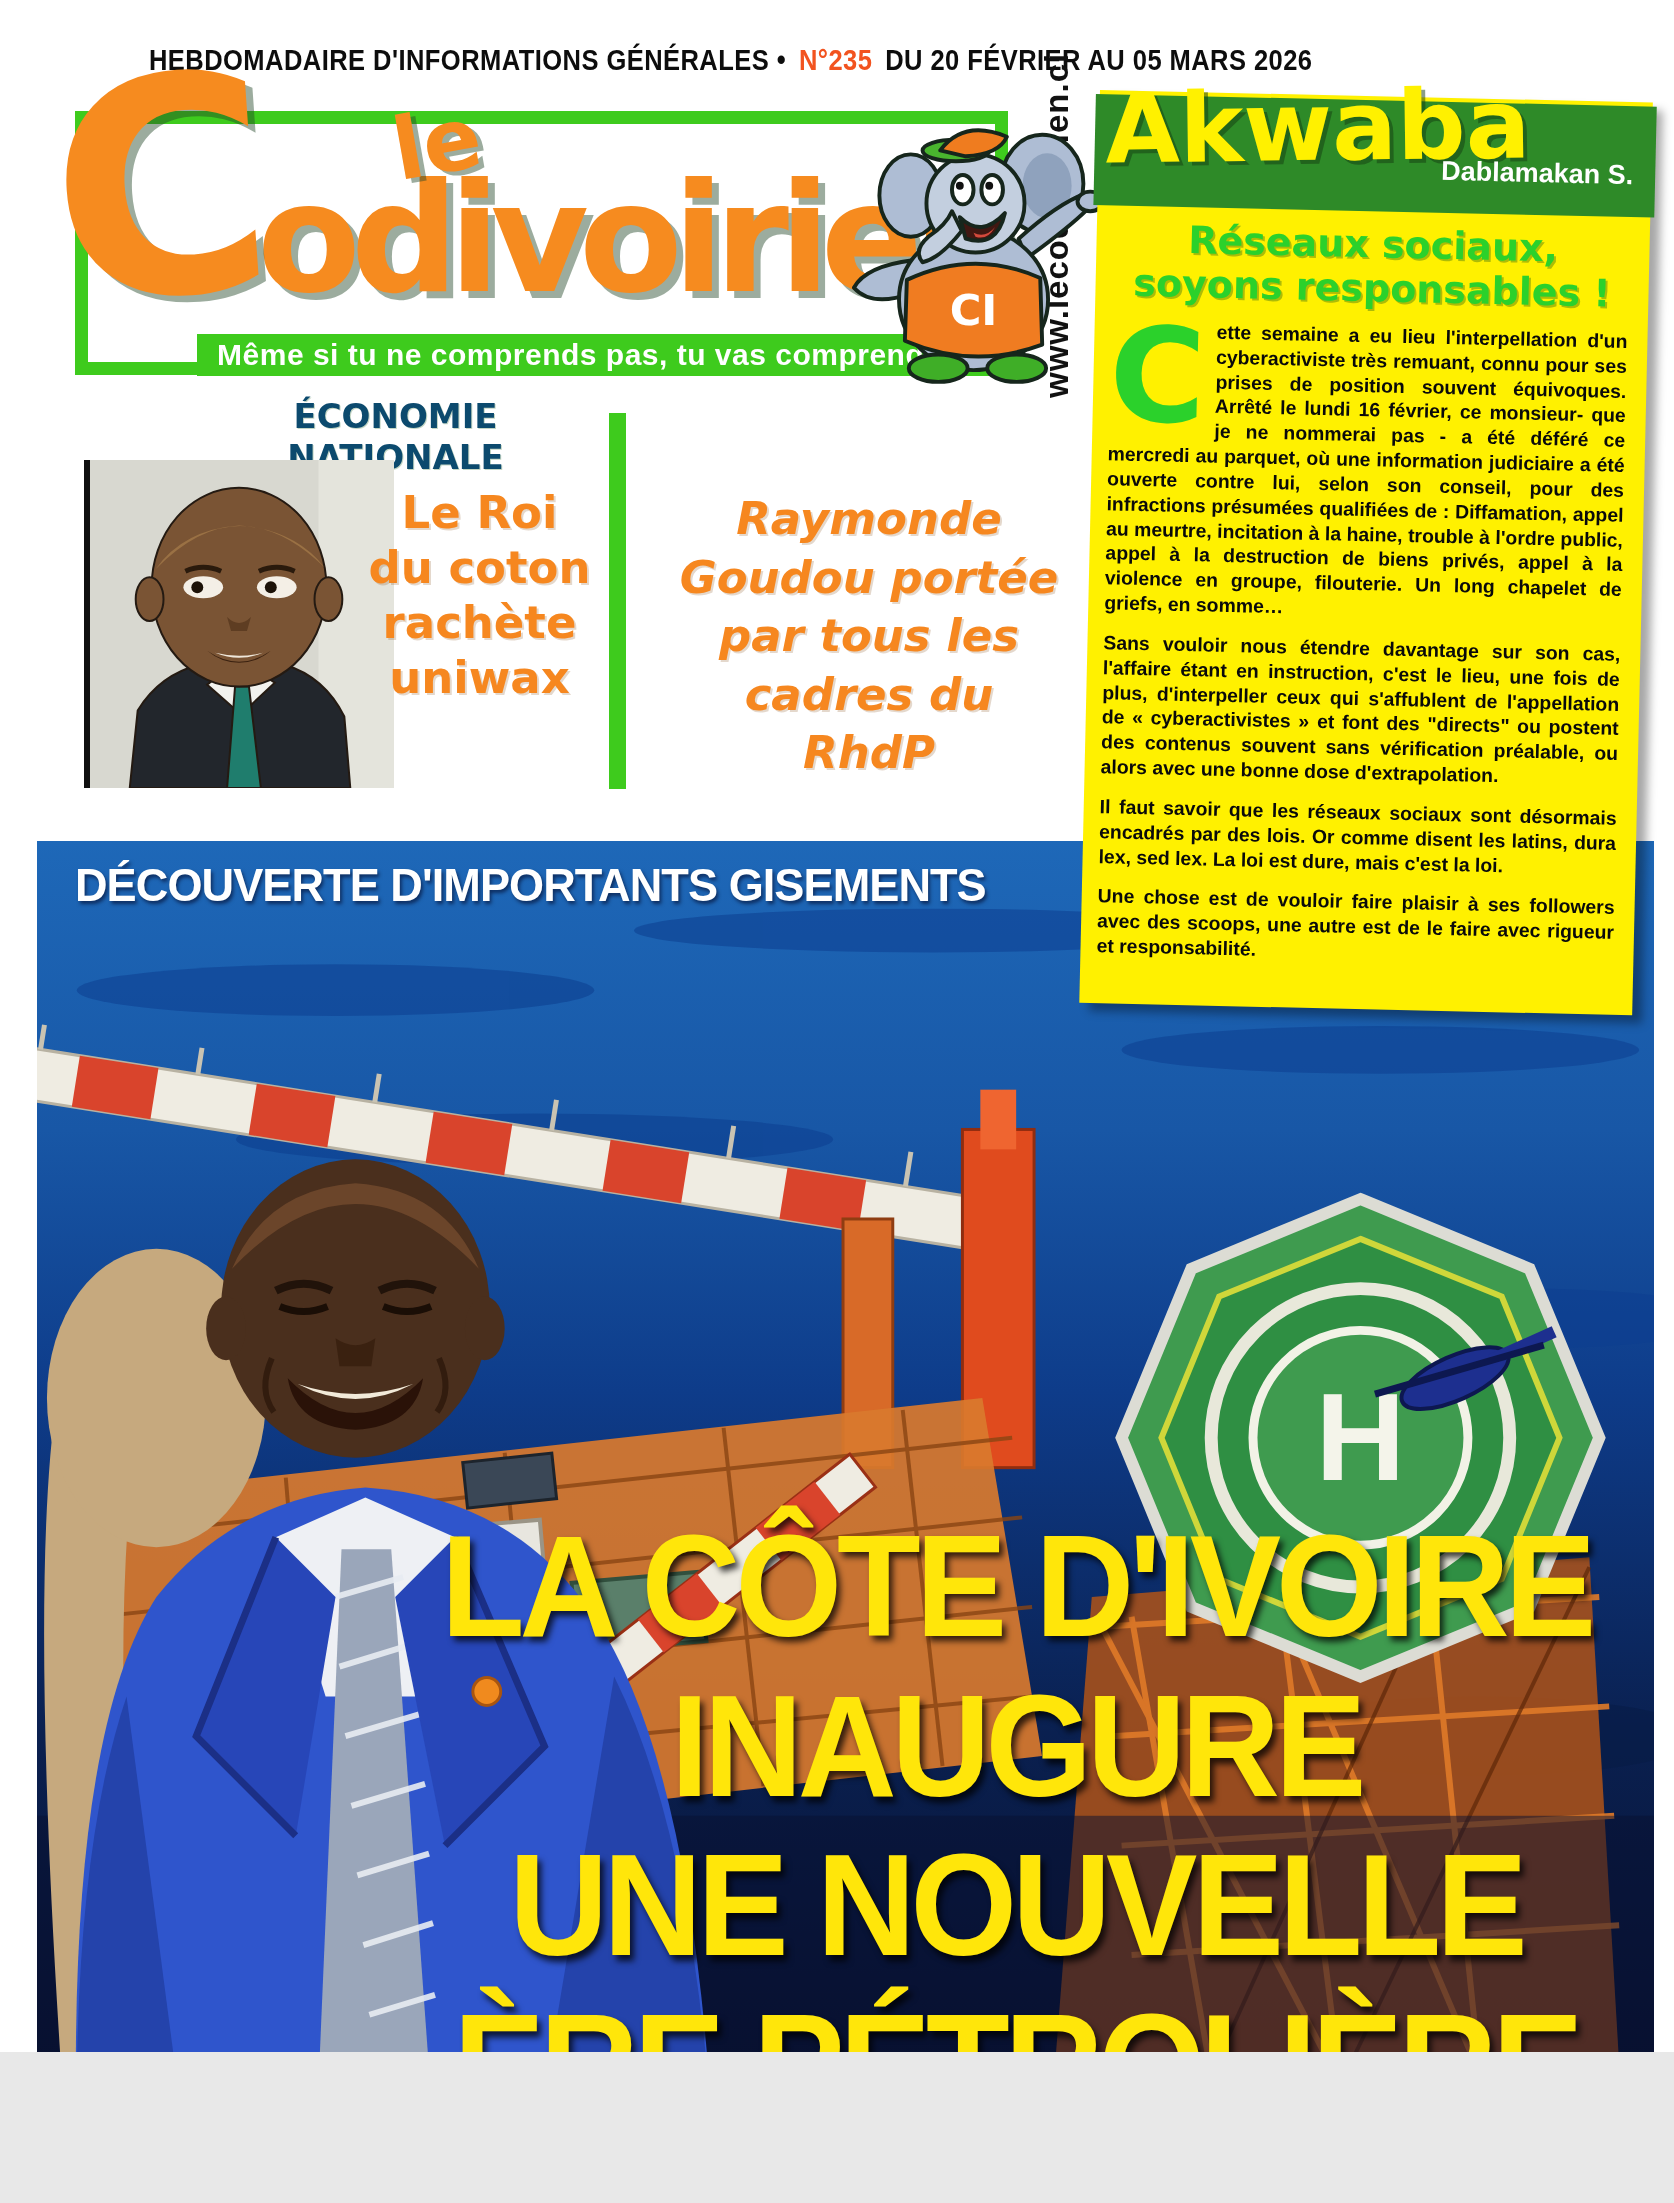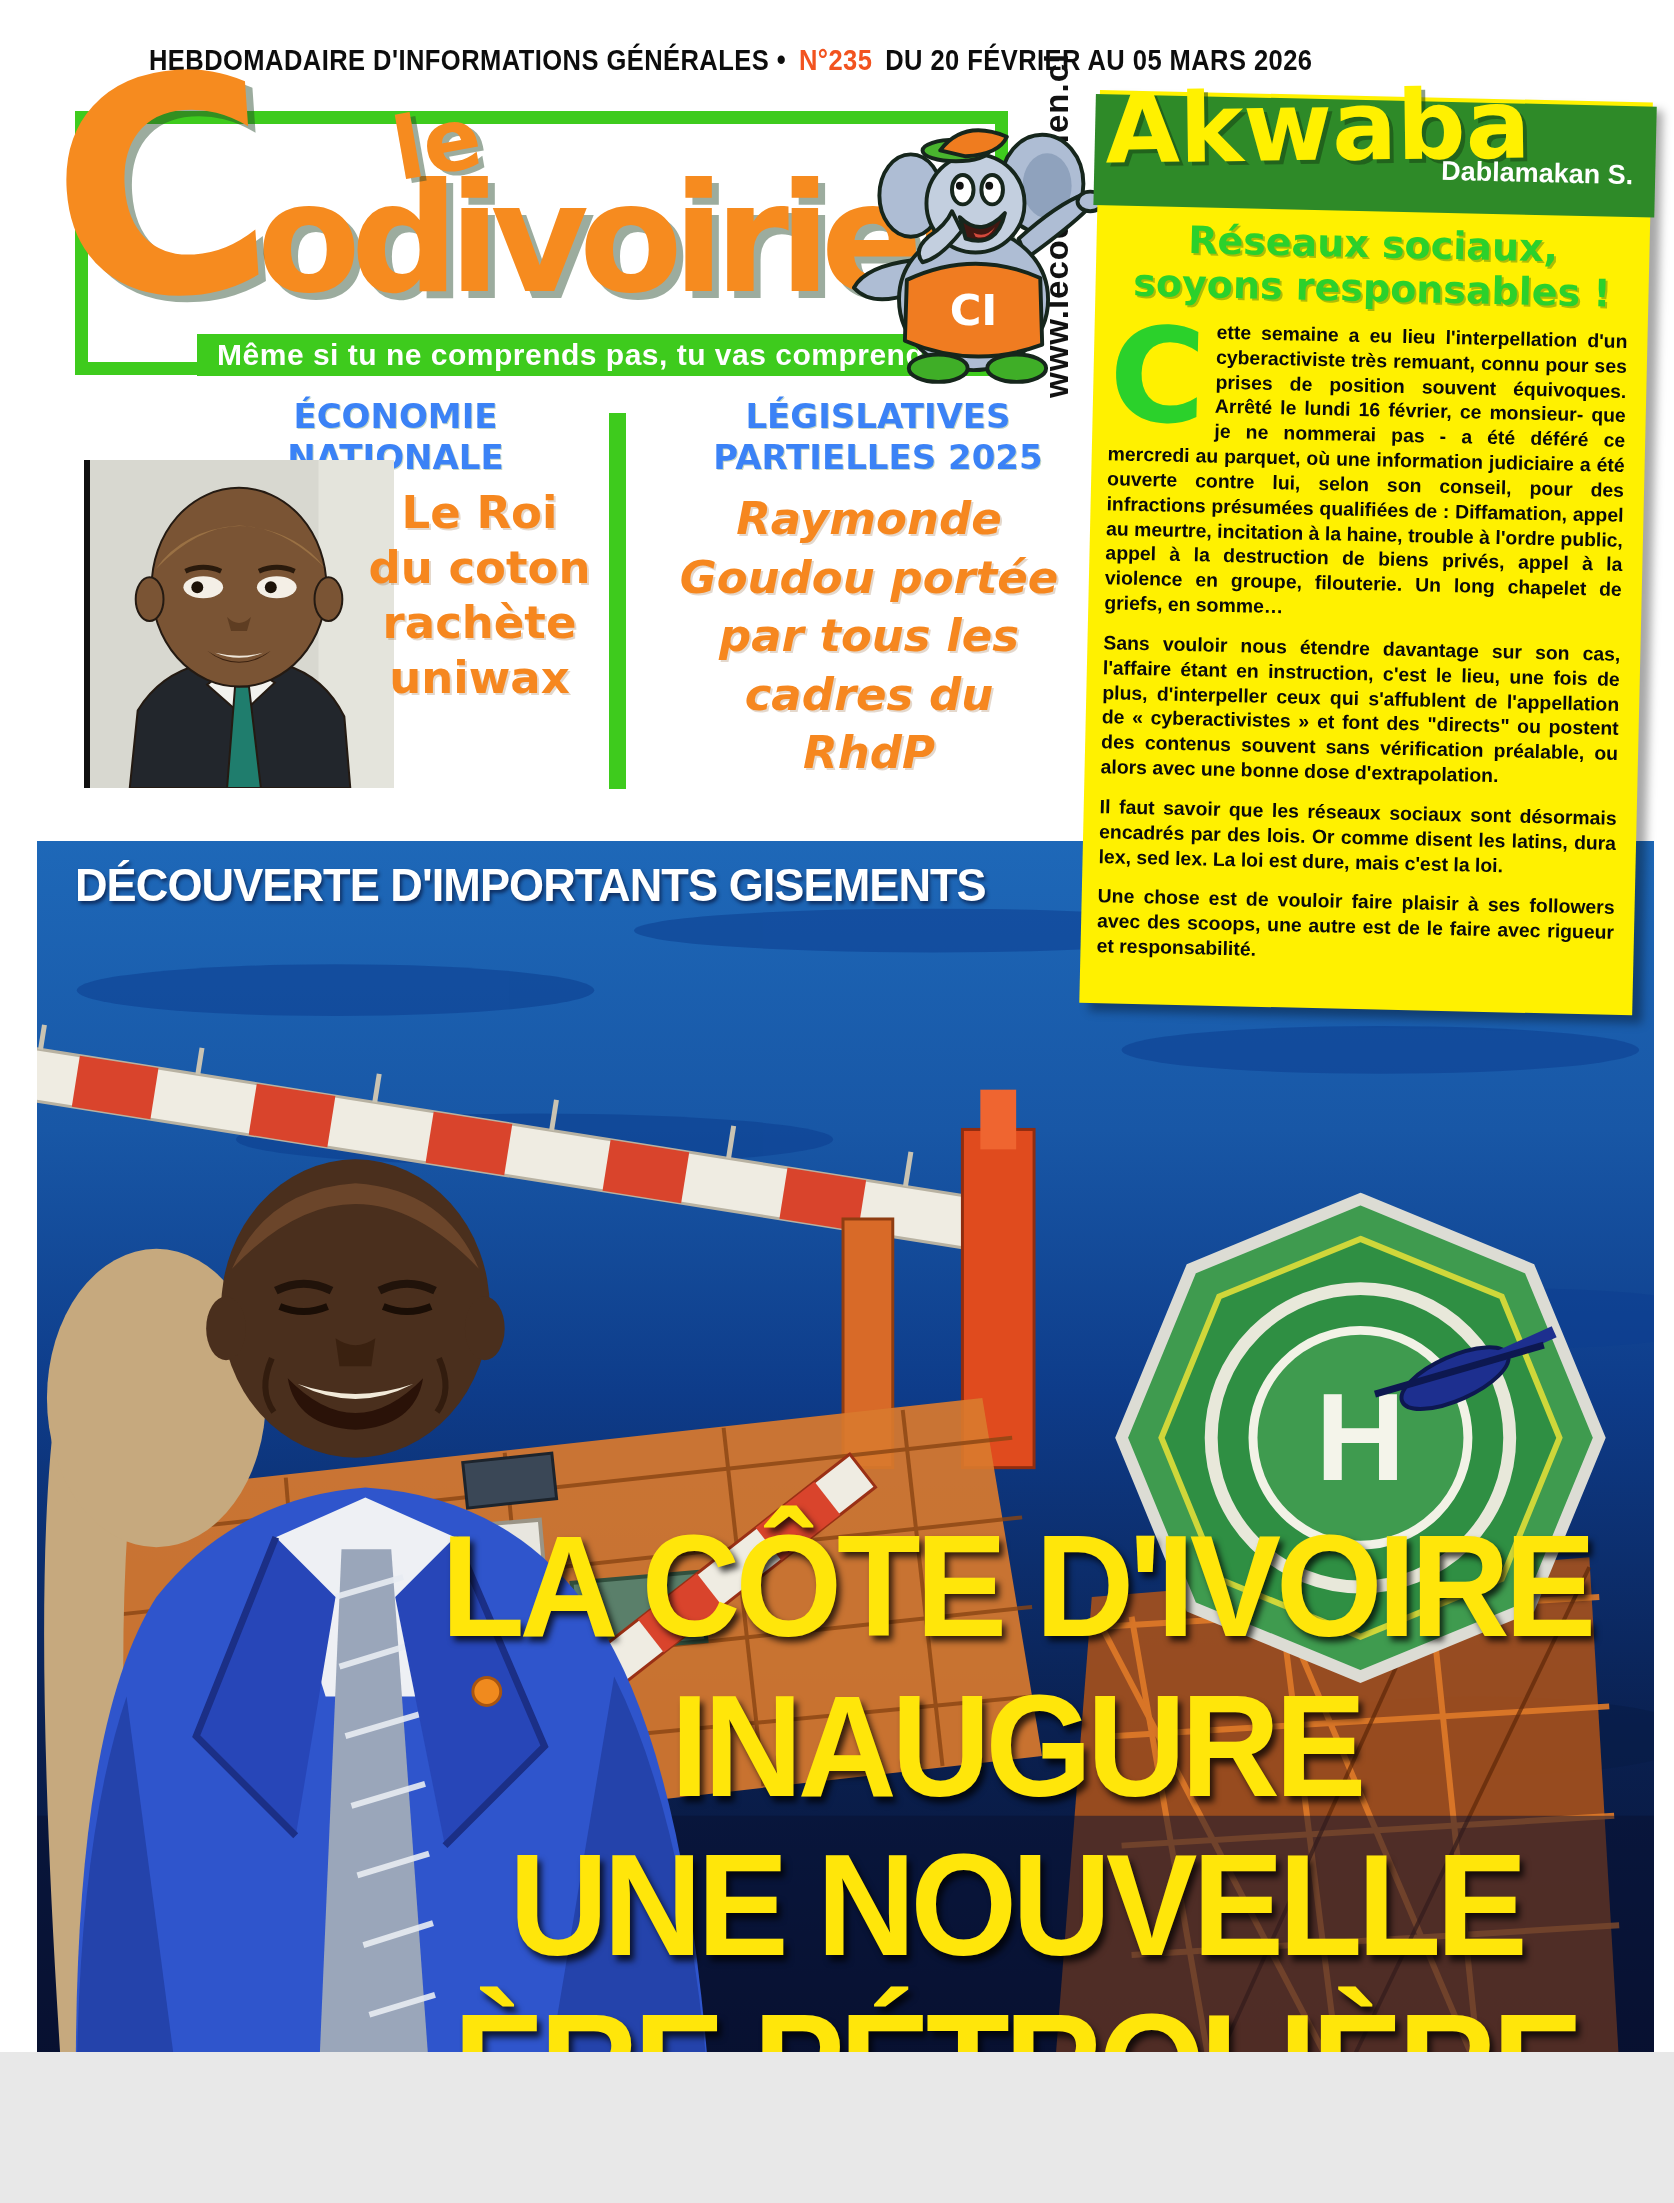--- a/index.html
+++ b/index.html
@@ -79,21 +79,21 @@
     text-align:justify;
   }
   #editorial-body p{margin:0 0 15px 0;}
   #dropcap{
     float:left;font-family:"DejaVu Sans",sans-serif;font-weight:bold;
     font-size:131px;line-height:.8;color:#2bd12b;margin:6px 10px 0 0;
   }
 
   
   .kicker{
-    position:absolute;font-size:34px;line-height:1.2;color:#3b82f6;text-align:center;
+    position:absolute;font-size:34px;line-height:1.2;color:#0c4a6e;text-align:center;
     text-shadow:1px 1px 0 rgba(20,90,20,.25);
   }
   .story-headline{
     position:absolute;color:#f6871f;text-align:center;line-height:1.22;
     text-shadow:2px 2px 0 rgba(120,60,0,.2);
   }
   #economy-kicker{left:251px;top:396px;width:289px;}
   #economy-photo{
     position:absolute;left:84px;top:460px;width:304px;height:328px;
     border-left:6px solid #101010;background:#cfcfc6;
@@ -193,22 +193,20 @@
       <path d="M126 194 Q150 204 174 194 Q150 200 126 194 Z" fill="#efe7da"></path>
     </g>
   </svg>
   <div id="economy-headline" class="story-headline bubble preline">Le Roi
 du coton
 rachète
 uniwax</div>
 
   <div id="divider"></div>
 
-  <div id="legislative-kicker" class="kicker bubble preline">LÉGISLATIVES
-PARTIELLES 2025</div>
   <div id="legislative-headline" class="story-headline bubble preline">Raymonde
 Goudou portée
 par tous les
 cadres du
 RhdP</div>
 
   <div id="main-photo">
     <svg width="1617" height="1311" viewBox="0 0 1625 1318" preserveAspectRatio="none">
 
       <g fill="#0c3e8f" opacity=".55">

